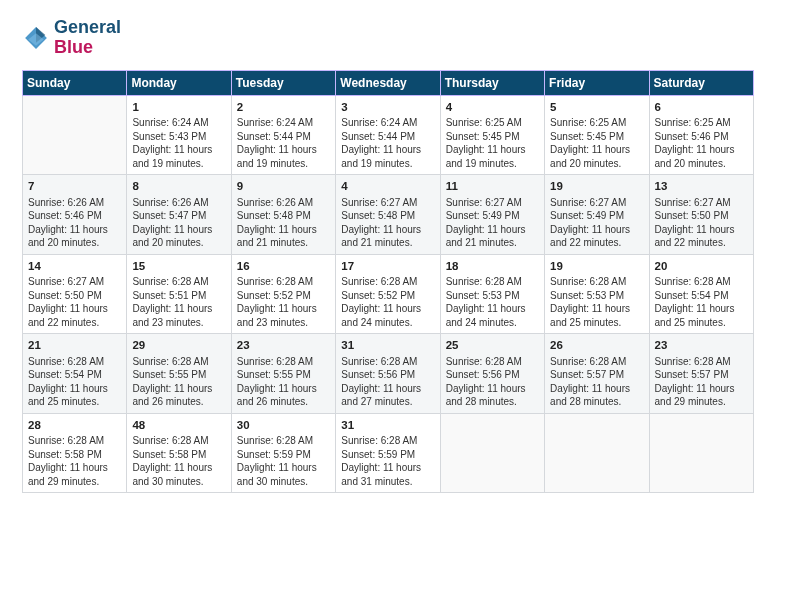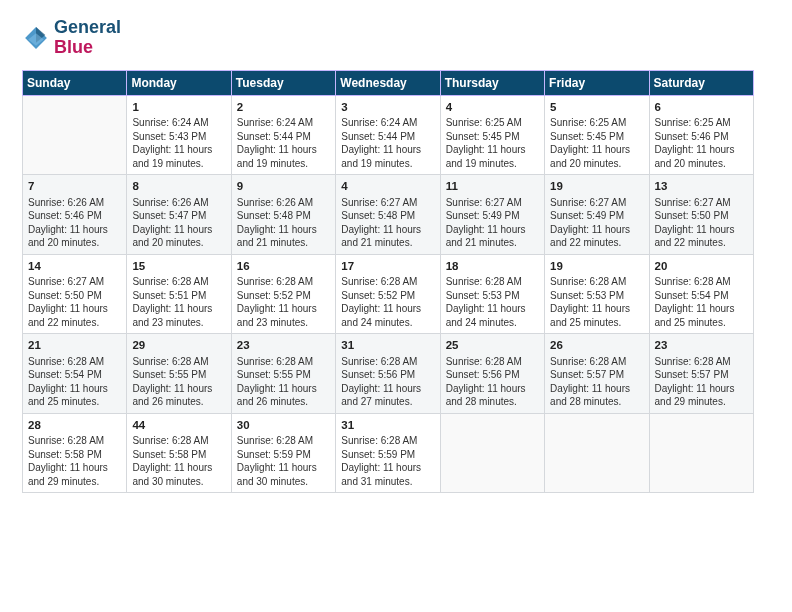--- a/index.html
+++ b/index.html
@@ -243,21 +243,21 @@
             <span class="day-number">23</span>
             <div class="day-info">Sunrise: 6:28 AM<br>Sunset: 5:57 PM<br>Daylight: 11 hours<br>and 29 minutes.</div>
           </td>
         </tr>
         <tr>
           <td>
             <span class="day-number">28</span>
             <div class="day-info">Sunrise: 6:28 AM<br>Sunset: 5:58 PM<br>Daylight: 11 hours<br>and 29 minutes.</div>
           </td>
           <td>
-            <span class="day-number">44</span>
+            <span class="day-number">48</span>
             <div class="day-info">Sunrise: 6:28 AM<br>Sunset: 5:58 PM<br>Daylight: 11 hours<br>and 30 minutes.</div>
           </td>
           <td>
             <span class="day-number">30</span>
             <div class="day-info">Sunrise: 6:28 AM<br>Sunset: 5:59 PM<br>Daylight: 11 hours<br>and 30 minutes.</div>
           </td>
           <td>
             <span class="day-number">31</span>
             <div class="day-info">Sunrise: 6:28 AM<br>Sunset: 5:59 PM<br>Daylight: 11 hours<br>and 31 minutes.</div>
           </td>

